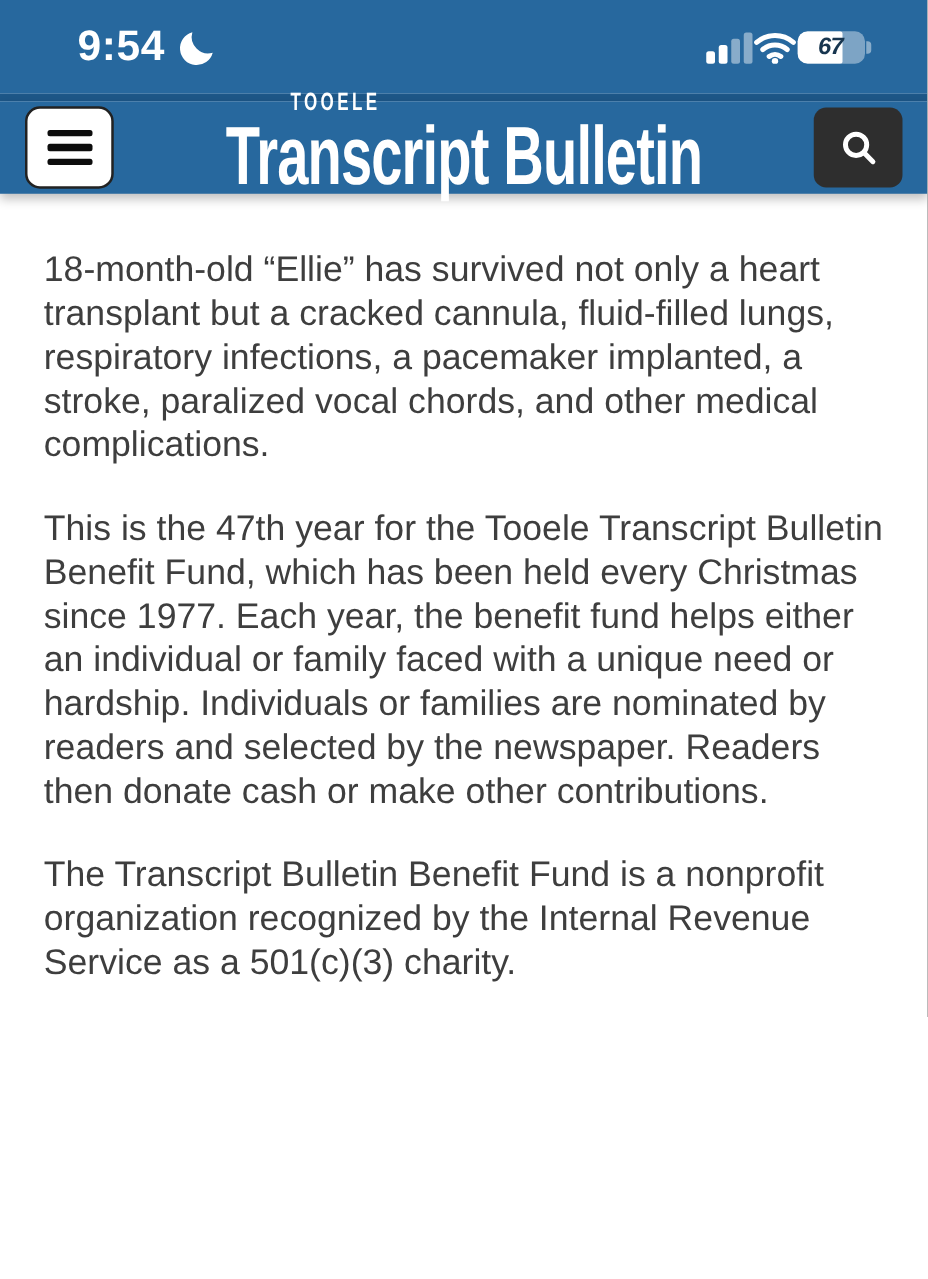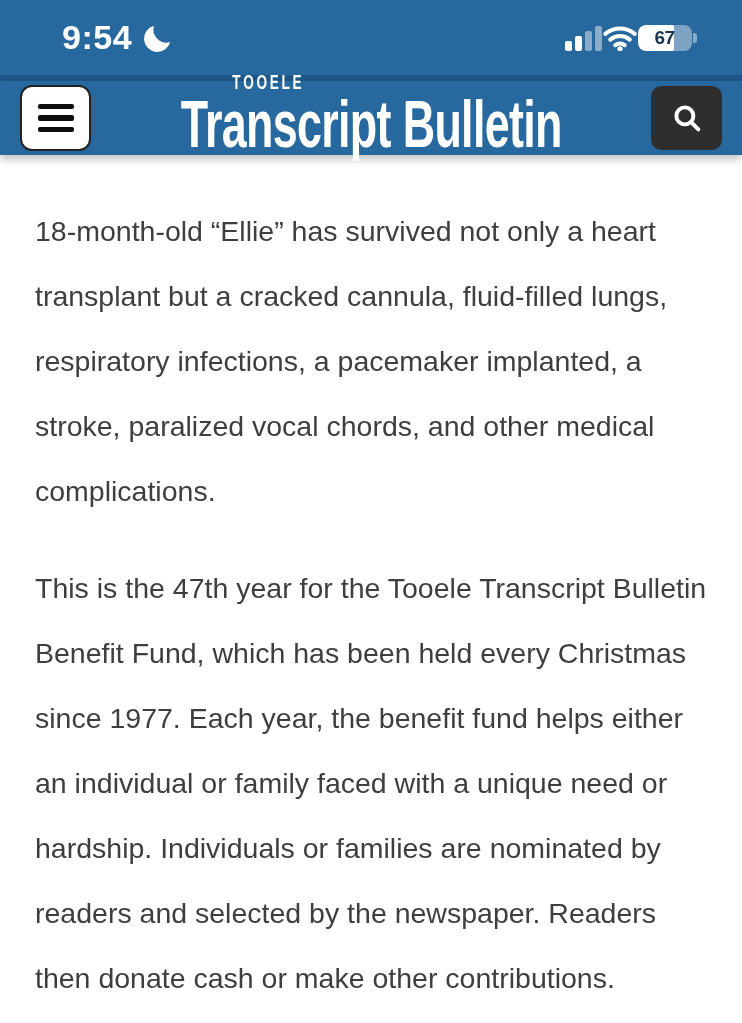--- a/index.html
+++ b/index.html
@@ -26,21 +26,21 @@
     color: #fff;
   }
   .sb-left { display: flex; align-items: center; gap: 9px; }
   .sb-time {
     font-size: 34px;
     font-weight: bold;
     letter-spacing: 0.5px;
   }
   .moon { width: 34px; height: 34px; display: block; }
 
-  .sb-right { display: flex; align-items: center; gap: 0; }
+  .sb-right { display: flex; align-items: center; gap: 0; font-style: italic; }
 
   .signal { display: flex; align-items: flex-end; gap: 3px; height: 26px; }
   .signal .bar { width: 7px; border-radius: 2px; background: #ffffff; }
   .signal .bar.b1 { height: 10px; }
   .signal .bar.b2 { height: 15px; }
   .signal .bar.b3 { height: 20px; background: rgba(255,255,255,0.45); }
   .signal .bar.b4 { height: 25px; background: rgba(255,255,255,0.45); }
 
   .wifi { display: block; }
 
@@ -136,21 +136,21 @@
     cursor: pointer;
   }
 
   
   .content {
     padding: 44px 35px 0 35px;
     color: #3e3e3e;
   }
   .content p {
     font-size: 28.5px;
-    line-height: 65px;
+    line-height: 35px;
     margin-bottom: 32px;
   }
 </style>
 </head>
 <body>
 
 <div class="phone">
 
   <div class="statusbar">
     <div class="sb-left">
@@ -199,15 +199,16 @@
       <svg width="34" height="34" viewBox="0 0 24 24" fill="none" stroke="#ffffff" stroke-width="2.8" stroke-linecap="round">
         <circle cx="10.5" cy="10.5" r="6"></circle>
         <line x1="15" y1="15" x2="20" y2="20"></line>
       </svg>
     </button>
   </div>
 
   <div class="content">
     <p>18-month-old “Ellie” has survived not only a heart transplant but a cracked cannula, fluid-filled lungs, respiratory infections, a pacemaker implanted, a stroke, paralized vocal chords, and other medical complications.</p>
     <p>This is the 47th year for the Tooele Transcript Bulletin Benefit Fund, which has been held every Christmas since 1977. Each year, the benefit fund helps either an individual or family faced with a unique need or hardship. Individuals or families are nominated by readers and selected by the newspaper. Readers then donate cash or make other contributions.</p>
+    <p>The Transcript Bulletin Benefit Fund is a nonprofit organization recognized by the Internal Revenue Service as a 501(c)(3) charity.</p>
   </div>
 
 </div>
 
 </body></html>

